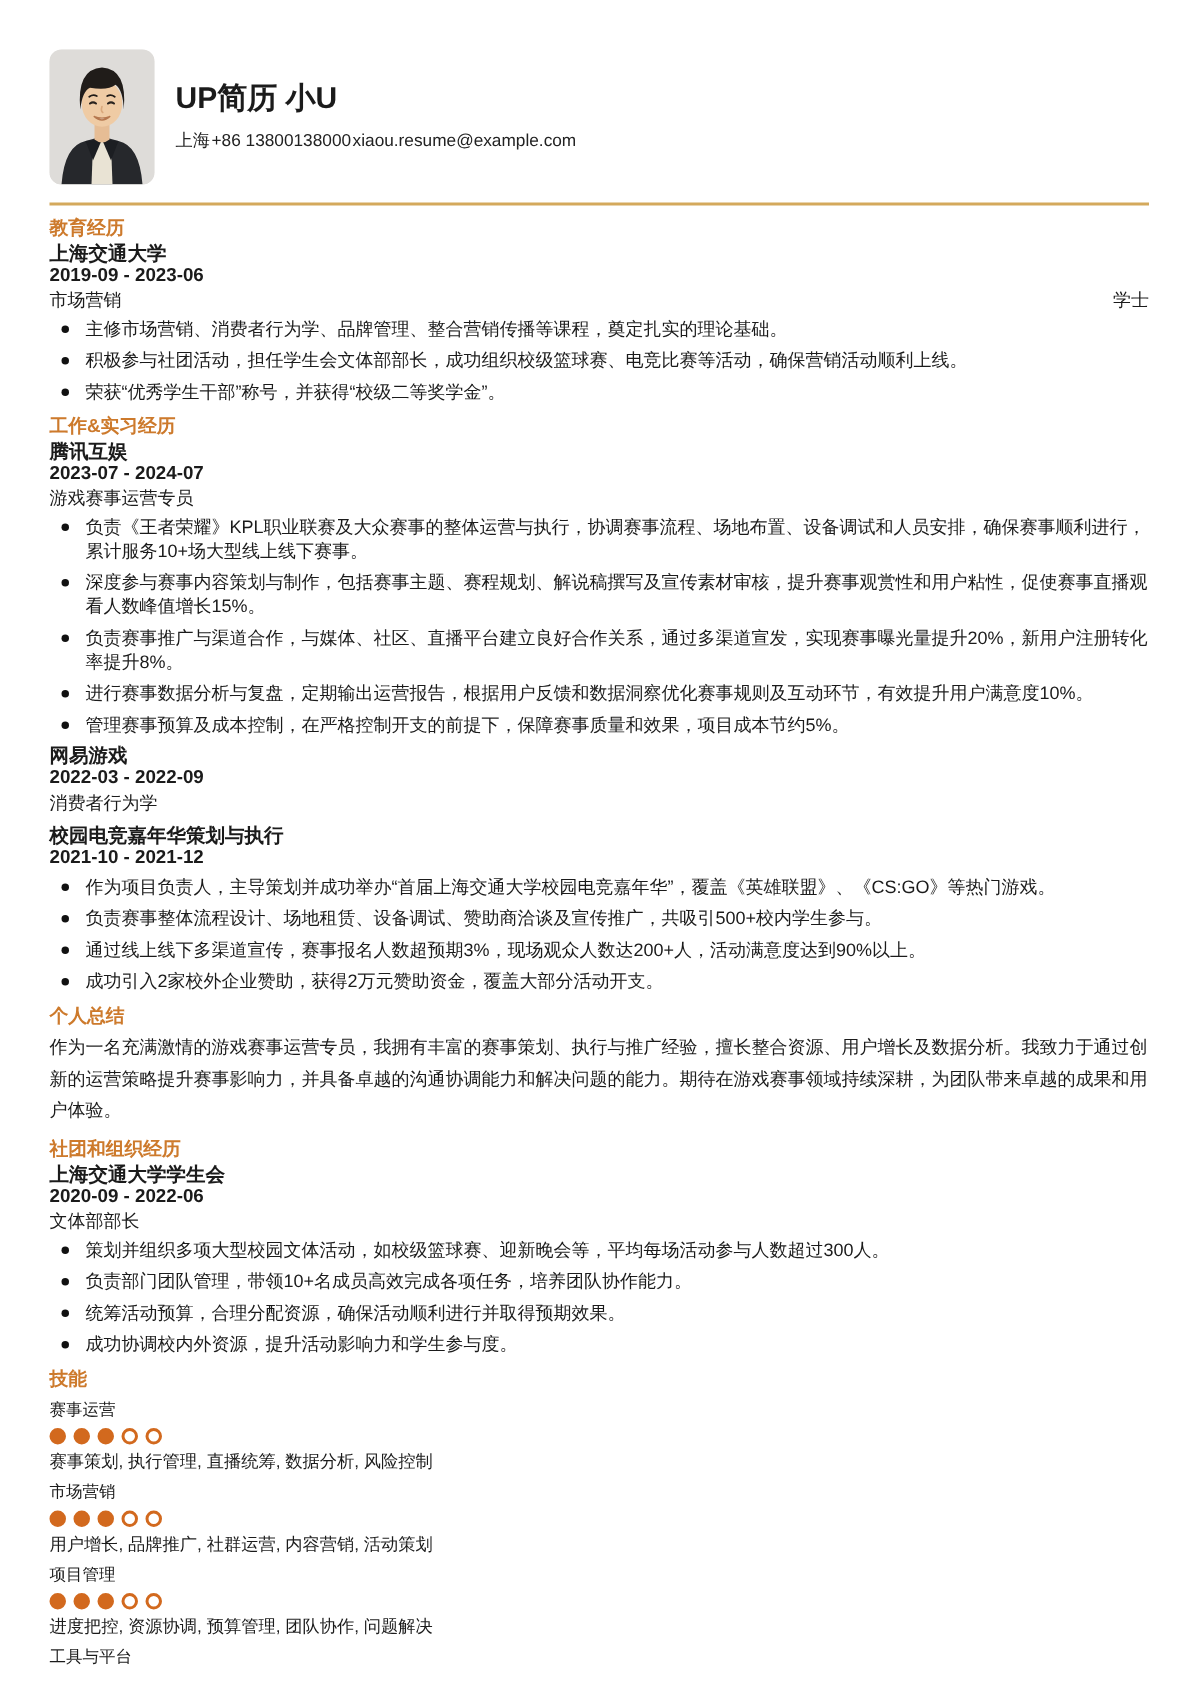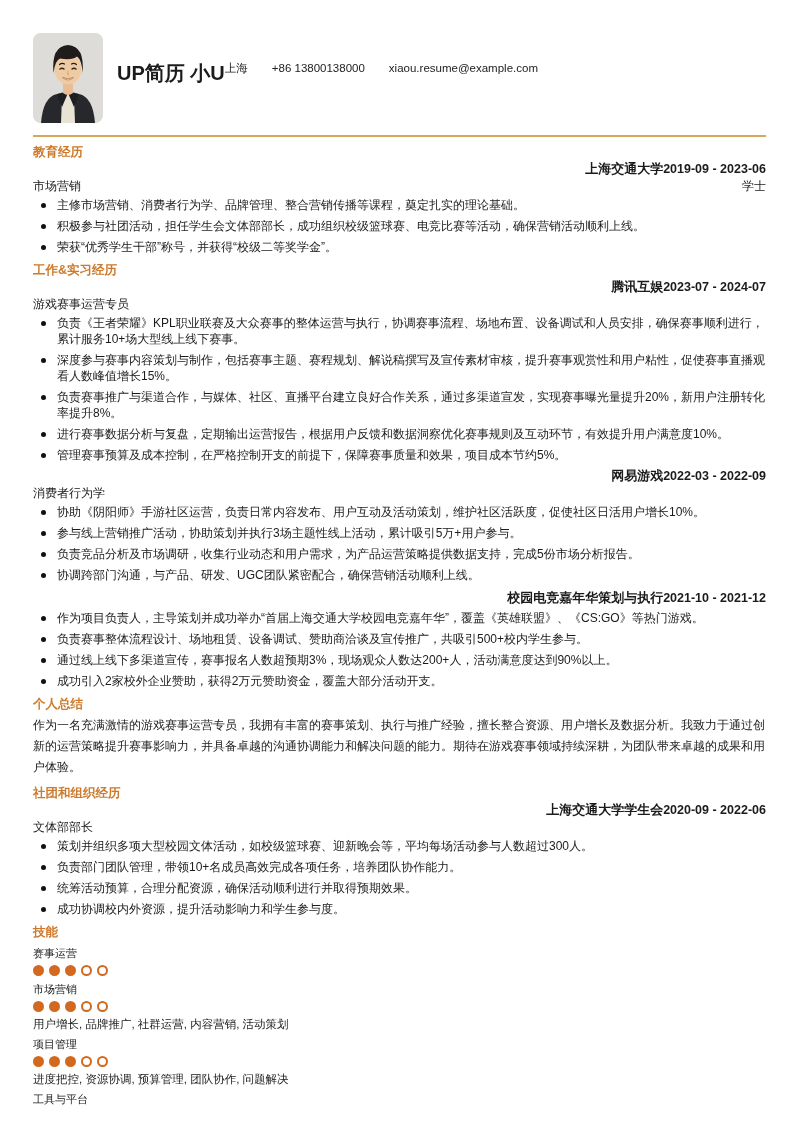--- a/index.html
+++ b/index.html
@@ -11,30 +11,30 @@
   *{box-sizing:border-box;}
   html,body{margin:0;padding:0;}
   body{
     width:799px;height:1130px;overflow:hidden;background:#ffffff;
     font-family:"Liberation Sans","DejaVu Sans",sans-serif;color:var(--text);
   }
   .page{padding:33px 33px 0 33px;}
   
   .header{display:flex;align-items:center;gap:14px;}
   .photo{width:70px;height:90px;border-radius:8px;overflow:hidden;flex:none;background:#DEDCD9;}
-  .header-text{display:flex;justify-content:flex-start;}
+  .header-text{display:flex;flex-direction:column;justify-content:flex-start;}
   .name{font-size:20px;font-weight:700;margin:0 0 11px 0;line-height:1.1;}
-  .contact{display:flex;gap:24px;font-size:11.5px;color:#222;line-height:1.2;}
+  .contact{display:flex;gap:1px;font-size:11.5px;color:#222;line-height:1.2;}
   hr.gold{border:none;border-top:2px solid var(--divider);margin:12px 0 0 0;}
   
   .sec{margin-top:7px;}
   .sec-title{color:var(--accent);font-size:12.5px;font-weight:700;margin:0;line-height:16px;}
   .entry{margin-top:1px;}
   .entry + .entry{margin-top:4px;}
-  .entry-head{display:flex;justify-content:flex-end;align-items:baseline;line-height:15px;margin-top:1px;}
+  .entry-head{display:flex;justify-content:flex-end;align-items:baseline;line-height:15px;margin-top:1px;flex-direction:column;}
   .entry-name{font-size:13px;font-weight:700;}
   .entry-date{font-size:12.5px;font-weight:700;}
   .entry-sub{display:flex;justify-content:space-between;font-size:12px;line-height:14px;margin-top:2px;}
   ul.bullets{list-style:none;margin:4px 0 0 0;padding:0;}
   ul.bullets li{
     position:relative;padding-left:24px;margin-bottom:5px;
     font-size:12px;line-height:16px;
   }
   ul.bullets li::before{
     content:"";position:absolute;left:8px;top:5.5px;width:5px;height:5px;border-radius:50%;background:#111;
@@ -129,26 +129,20 @@
       </ul>
     </div>
     <div class="entry">
       <div class="entry-head">
         <span class="entry-name">网易游戏</span>
         <span class="entry-date">2022-03 - 2022-09</span>
       </div>
       <div class="entry-sub">
         <span>消费者行为学</span>
       </div>
-      <ul class="bullets">
-        <li>协助《阴阳师》手游社区运营，负责日常内容发布、用户互动及活动策划，维护社区活跃度，促使社区日活用户增长<b>10%</b>。</li>
-        <li>参与线上营销推广活动，协助策划并执行<b>3</b>场主题性线上活动，累计吸引<b>5万+</b>用户参与。</li>
-        <li>负责竞品分析及市场调研，收集行业动态和用户需求，为产品运营策略提供数据支持，完成<b>5</b>份市场分析报告。</li>
-        <li>协调跨部门沟通，与产品、研发、UGC团队紧密配合，确保营销活动顺利上线。</li>
-      </ul>
     </div>
   </div>
 
   <div class="sec">
     <div class="entry">
       <div class="entry-head">
         <span class="entry-name">校园电竞嘉年华策划与执行</span>
         <span class="entry-date">2021-10 - 2021-12</span>
       </div>
       <ul class="bullets">
@@ -189,20 +183,21 @@
 
     <div class="skill-item">
       <div class="skill-name">赛事运营</div>
       <div class="dots">
           <span class="dot filled"></span>
           <span class="dot filled"></span>
           <span class="dot filled"></span>
           <span class="dot"></span>
           <span class="dot"></span>
         </div>
+      <div class="skill-keywords">赛事策划, 执行管理, 直播统筹, 数据分析, 风险控制</div>
     </div>
 
     <div class="skill-item">
       <div class="skill-name">市场营销</div>
       <div class="dots">
           <span class="dot filled"></span>
           <span class="dot filled"></span>
           <span class="dot filled"></span>
           <span class="dot"></span>
           <span class="dot"></span>

